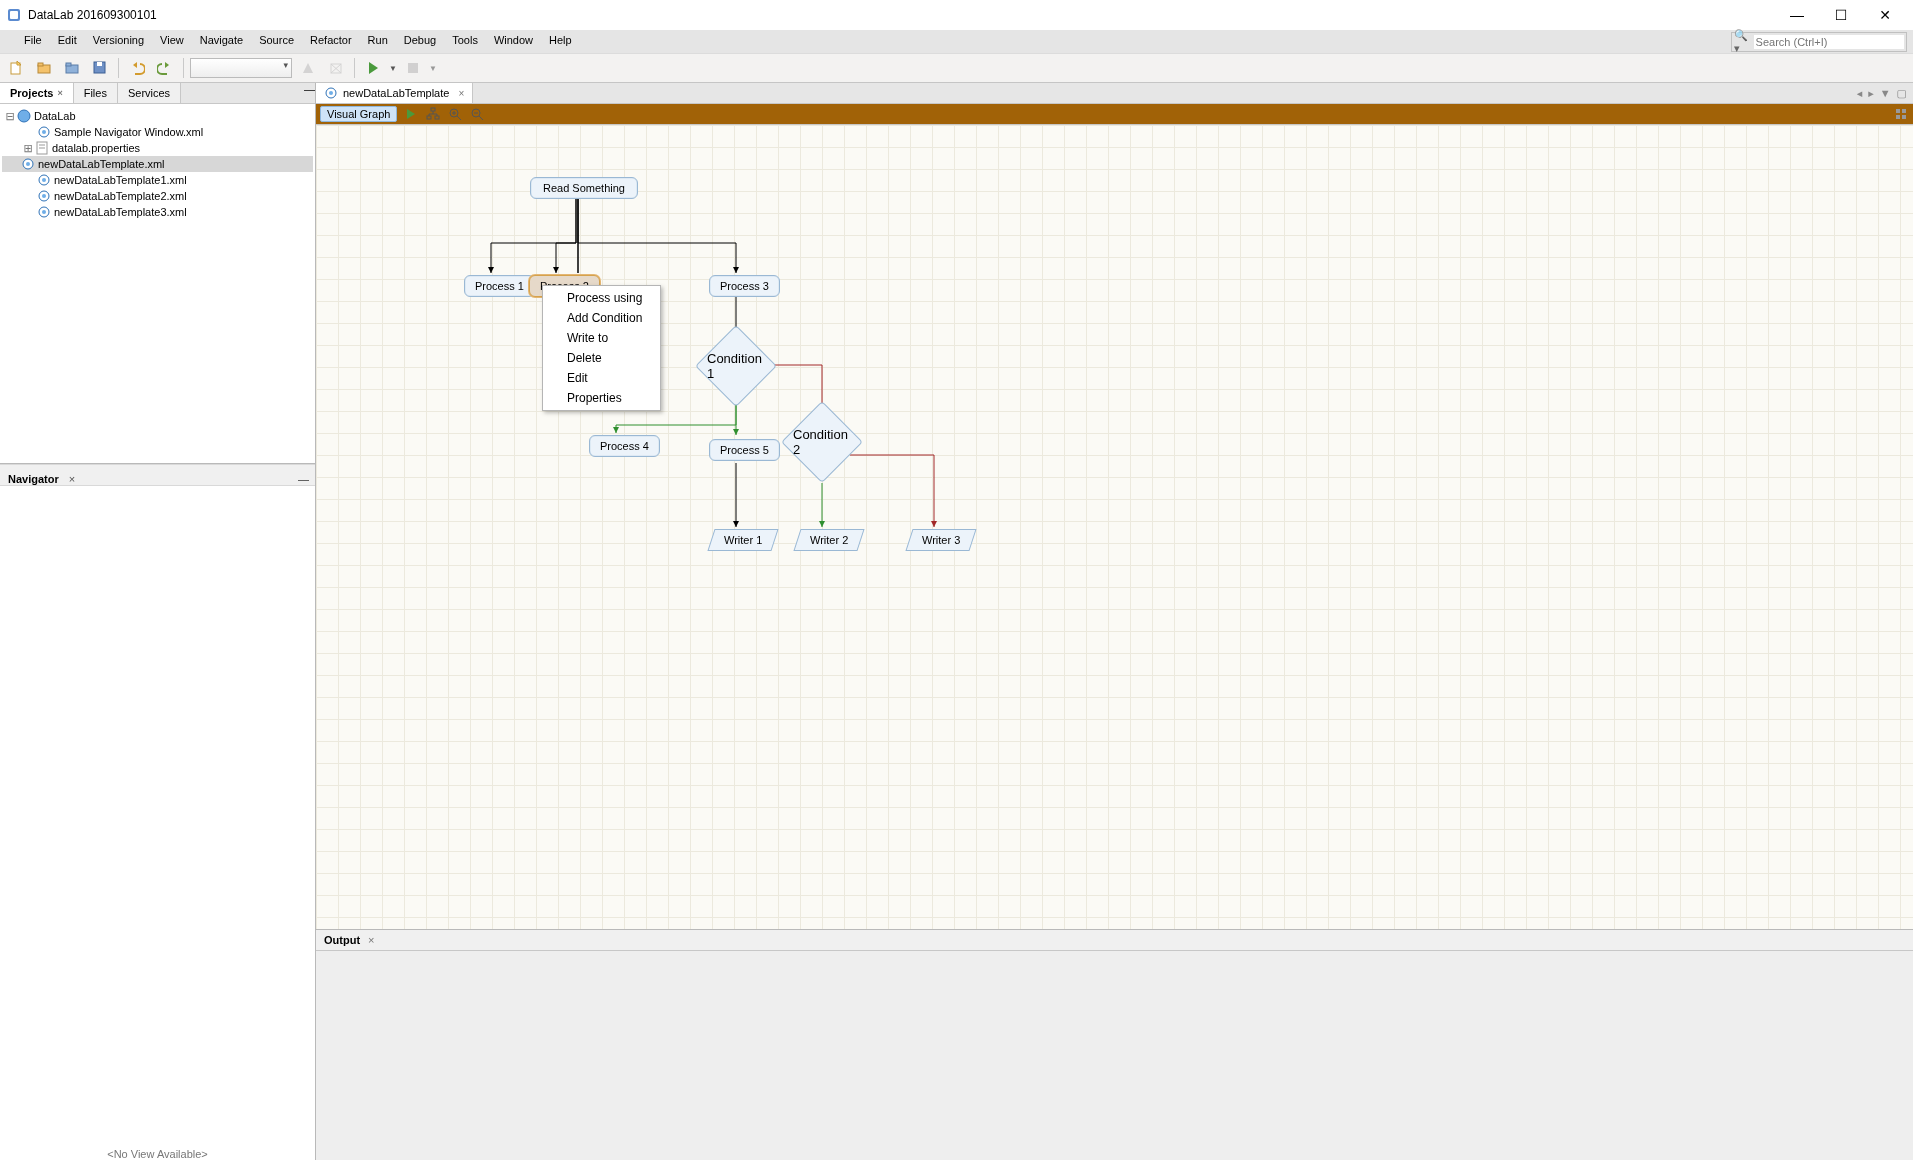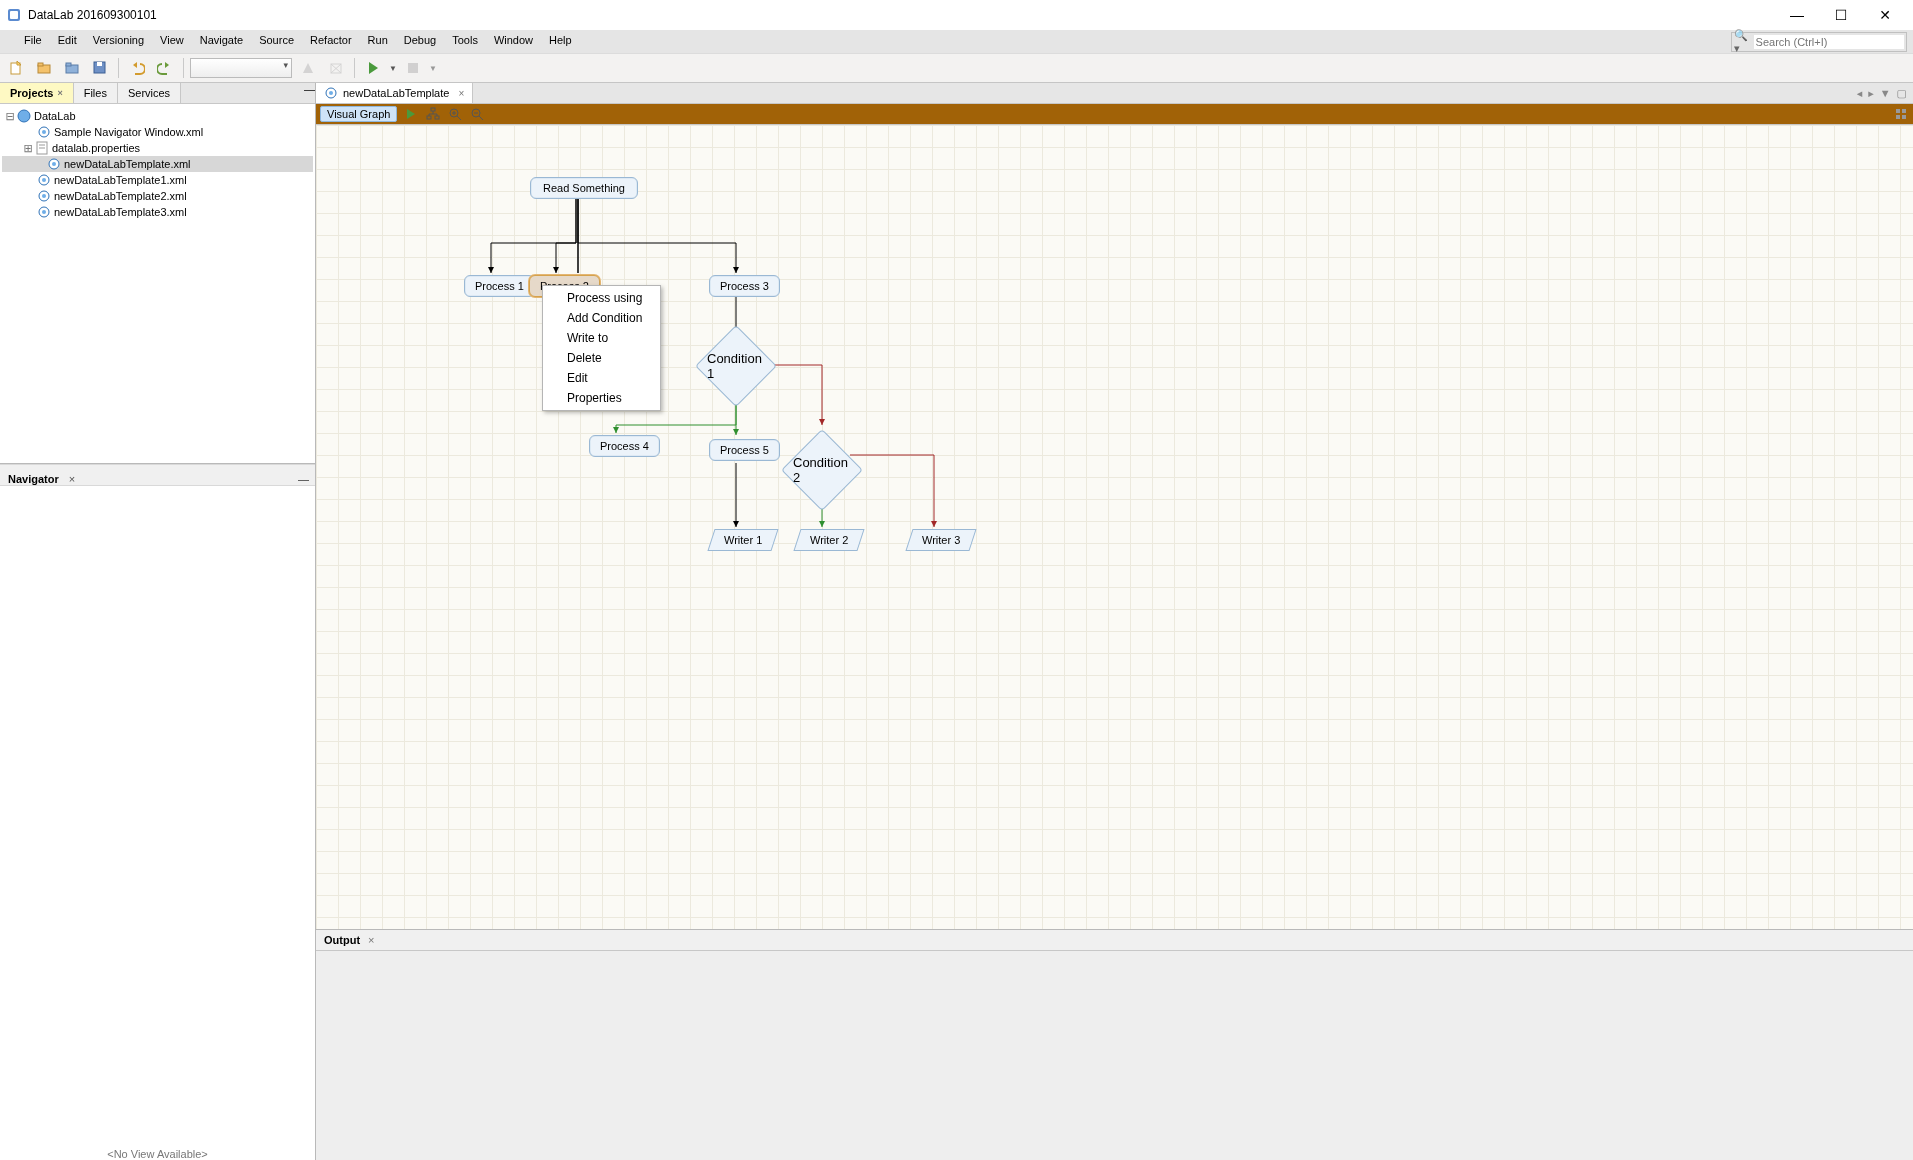--- a/index.html
+++ b/index.html
@@ -23,21 +23,21 @@
 .body{flex:1;display:flex;min-height:0}
 .left-col{width:315px;display:flex;flex-direction:column;border-right:1px solid #b9b9b9}
 .panel{display:flex;flex-direction:column;min-height:0;background:#fff}
 .panel-header{height:20px;background:#f0f0f0;border-top:1px solid #d9d9d9;border-bottom:1px solid #d9d9d9;display:flex;align-items:flex-end}
 .panel-header .pane-title{padding:0 8px}
 .panel-header .close-x{margin-left:2px;color:#555;cursor:default}
 .panel-header .spacer{flex:1}
 .panel-header .min{padding:0 6px;color:#333}
 .tabstrip{height:20px;background:#e6e6e6;border-bottom:1px solid #c7c7c7;display:flex;align-items:stretch}
 .tabstrip .tab{padding:3px 10px;border-right:1px solid #c7c7c7;background:#f0f0f0;display:flex;align-items:center;gap:4px;cursor:default}
-.tabstrip .tab.active{background:#fef9c3;font-weight:bold}
+.tabstrip .tab.active{background:#ffffff;font-weight:bold}
 .tabstrip .tab .x{font-size:9px;color:#777}
 .tabstrip .spacer{flex:1}
 .tree{flex:1;overflow:auto;padding:4px 2px;font-size:11px}
 .tree-row{display:flex;align-items:center;height:16px;padding:0 2px;white-space:nowrap}
 .tree-row.sel{background:#d7d7d7}
 .tw{display:inline-block;width:12px;text-align:center;color:#777}
 .ticon{display:inline-block;width:16px;height:16px;margin-right:2px}
 .navigator-body{flex:1;display:flex;align-items:flex-end;justify-content:center;color:#777}
 .right-col{flex:1;display:flex;flex-direction:column;min-width:0}
 .editor-tabstrip{height:20px;background:#e6e6e6;border-bottom:1px solid #c7c7c7;display:flex;align-items:stretch}
@@ -209,21 +209,21 @@
           </div>
           <div class="tree-row" style="padding-left:20px">
             <span class="tw">⊞</span>
             <span class="ticon"><svg width="16" height="16">
                   <rect x="3" y="2" width="10" height="12" fill="#fff" stroke="#999"></rect>
                   <line x1="5" y1="5" x2="11" y2="5" stroke="#999"></line>
                   <line x1="5" y1="8" x2="11" y2="8" stroke="#999"></line>
                 </svg></span>
             <span>datalab.properties</span>
           </div>
-          <div class="tree-row sel" style="padding-left:44px">
+          <div class="tree-row sel" style="padding-left:18px">
             <span class="ticon"><svg width="16" height="16">
                   <circle cx="8" cy="8" r="5" fill="#fff" stroke="#2f72b7"></circle>
                   <circle cx="8" cy="8" r="2" fill="#6faee8"></circle>
                 </svg></span>
             <span>newDataLabTemplate.xml</span>
           </div>
           <div class="tree-row" style="padding-left:34px">
             <span class="ticon"><svg width="16" height="16">
                   <circle cx="8" cy="8" r="5" fill="#fff" stroke="#2f72b7"></circle>
                   <circle cx="8" cy="8" r="2" fill="#6faee8"></circle>
@@ -369,21 +369,21 @@
               <span>Process 4</span>
             </div>
           <div class="node" style="left:393px;top:314px">
               <span>Process 5</span>
             </div>
 
           <div class="diamond" style="left:391px;top:212px">
               <div class="shape"></div>
               <span class="lbl">Condition 1</span>
             </div>
-          <div class="diamond" style="left:477px;top:316px">
+          <div class="diamond" style="left:477px;top:288px">
               <div class="shape"></div>
               <span class="lbl">Condition 2</span>
             </div>
 
           <div class="para" style="left:395px;top:404px">
               <span>Writer 1</span>
             </div>
           <div class="para" style="left:481px;top:404px">
               <span>Writer 2</span>
             </div>

